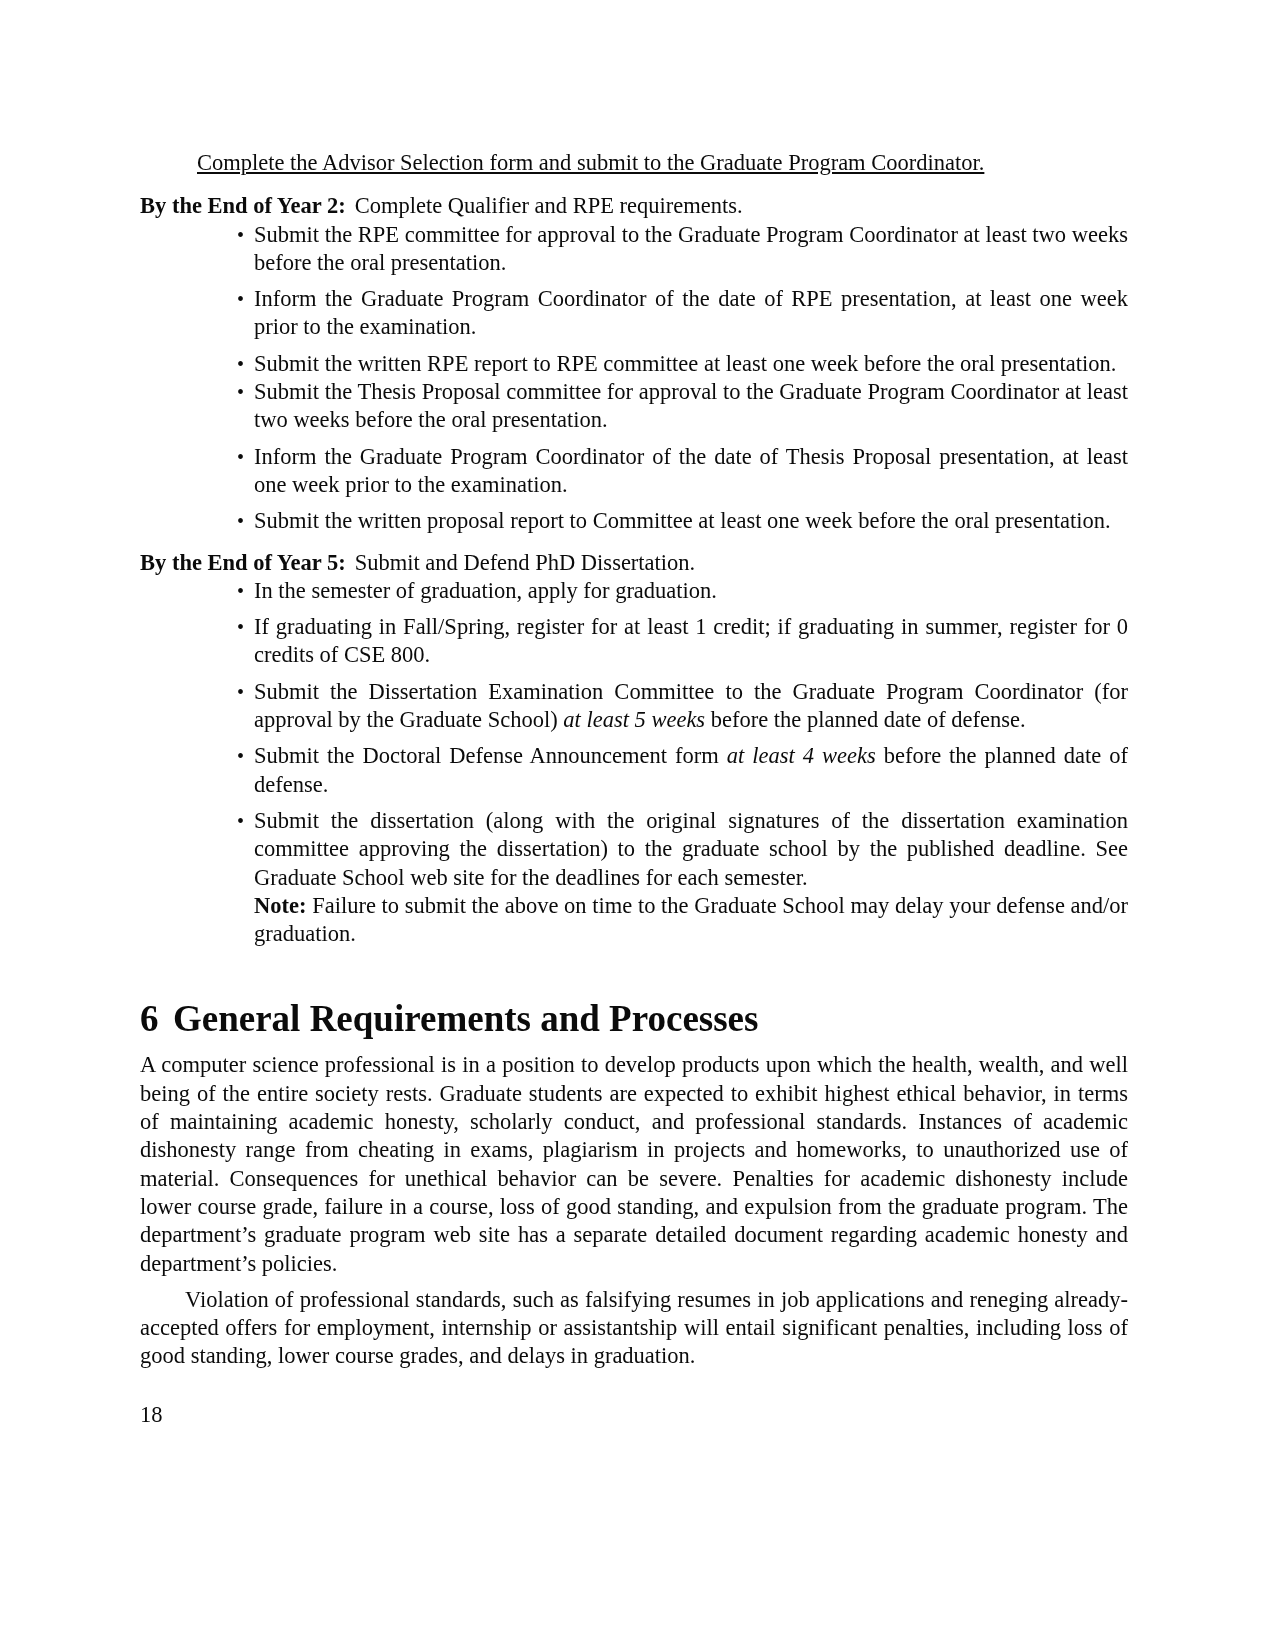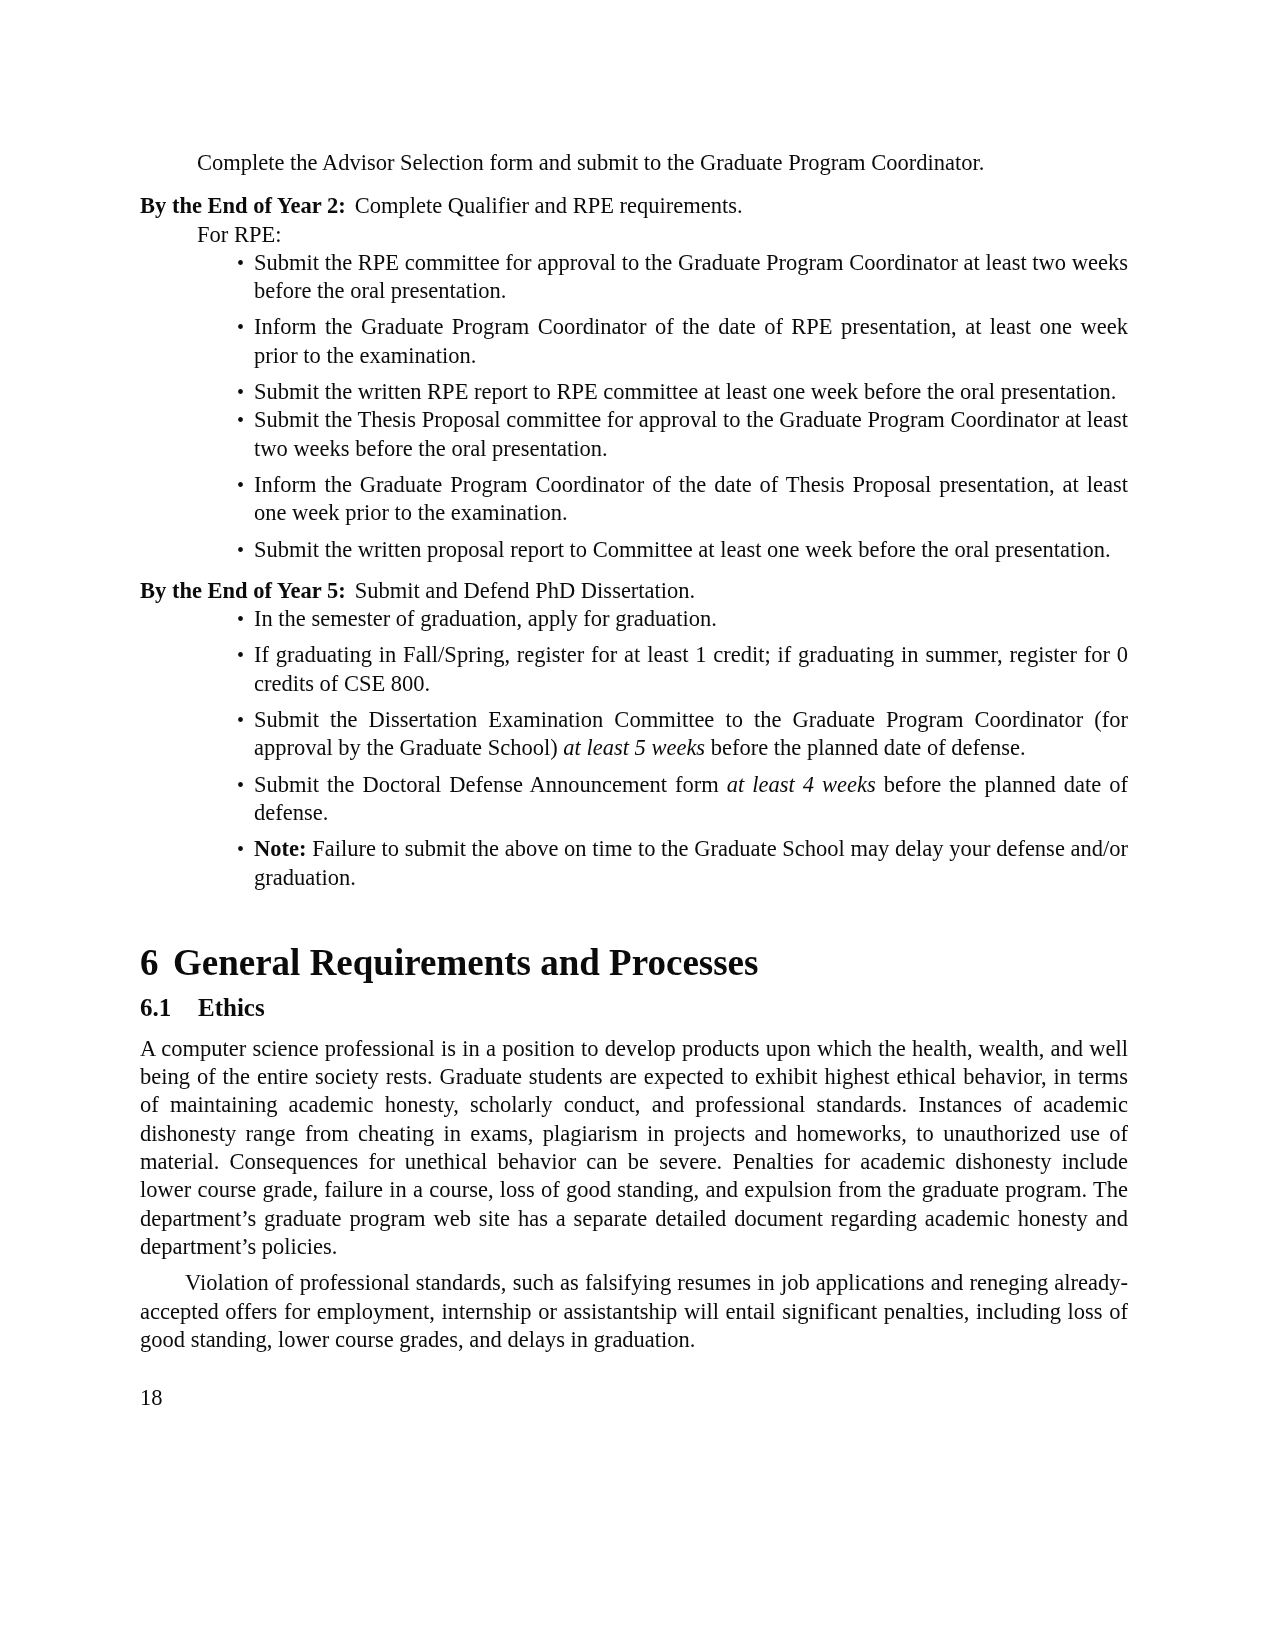--- a/index.html
+++ b/index.html
@@ -16,21 +16,21 @@
     font-family: "Liberation Serif", "DejaVu Serif", serif;
     font-size: 22.5px;
     line-height: 28.3px;
     overflow: hidden;
   }
   .content {
     padding: 149px 147px 0 140px; 
   }
   p { margin: 0; }
   .just { text-align: justify; }
-  .indent-1 { margin-left: 57px; }          
+  .indent-1 { margin-left: 57px; text-decoration: underline; }          
   .gap-par   { margin-top: 15px; }
   .gap-list  { margin-top: 18px; }
   .gap-head  { margin-top: 13px; }
 
   .ms-label { font-weight: bold; }
   .ms-summary { margin-left: 9px; }
 
   ul.bullets {
     list-style: none;
     margin: 0;
@@ -73,47 +73,45 @@
 </style>
 </head>
 <body>
 
 <div class="sheet">
   <div class="content">
 
     <p class="just indent-1"><span>Complete the Advisor Selection form and submit to the Graduate Program Coordinator.</span></p>
 
     <p class="just gap-par"><span class="ms-label">By the End of Year 2:</span><span class="ms-summary">Complete Qualifier and RPE requirements.</span></p>
-    <p class="just indent-1"><span>For RPE:</span></p>
     <ul class="bullets gap-list">
       <li><span class="marker">•</span><span>Submit the RPE committee for approval to the Graduate Program Coordinator at least two weeks before the oral presentation.</span></li>
       <li><span class="marker">•</span><span>Inform the Graduate Program Coordinator of the date of RPE presentation, at least one week prior to the examination.</span></li>
       <li><span class="marker">•</span><span>Submit the written RPE report to RPE committee at least one week before the oral presentation.</span></li>
     </ul>
 
     <ul class="bullets gap-list">
       <li><span class="marker">•</span><span>Submit the Thesis Proposal committee for approval to the Graduate Program Coordinator at least two weeks before the oral presentation.</span></li>
       <li><span class="marker">•</span><span>Inform the Graduate Program Coordinator of the date of Thesis Proposal presentation, at least one week prior to the examination.</span></li>
       <li><span class="marker">•</span><span>Submit the written proposal report to Committee at least one week before the oral presentation.</span></li>
     </ul>
 
     <p class="just gap-head"><span class="ms-label">By the End of Year 5:</span><span class="ms-summary">Submit and Defend PhD Dissertation.</span></p>
     <ul class="bullets gap-list">
       <li><span class="marker">•</span><span>In the semester of graduation, apply for graduation.</span></li>
       <li><span class="marker">•</span><span>If graduating in Fall/Spring, register for at least 1 credit; if graduating in summer, register for 0 credits of CSE 800.</span></li>
       <li><span class="marker">•</span><span>Submit the Dissertation Examination Committee to the Graduate Program Coordinator (for approval by the Graduate School) </span><em>at least 5 weeks</em><span> before the planned date of defense.</span></li>
       <li><span class="marker">•</span><span>Submit the Doctoral Defense Announcement form </span><em>at least 4 weeks</em><span> before the planned date of defense.</span></li>
-      <li><span class="marker">•</span>
+      <li><span class="marker">•</span><span>Submit the dissertation (along with the original signatures of the dissertation examination committee approving the dissertation) to the graduate school by the published deadline. See Graduate School web site for the deadlines for each semester.</span>
         <p class="note-par"><span class="note-label">Note:</span><span> Failure to submit the above on time to the Graduate School may delay your defense and/or graduation.</span></p>
       </li>
     </ul>
 
     <h1 class="section-h"><span class="sec-num">6</span><span>General Requirements and Processes</span></h1>
 
-    <h2 class="subsection-h"><span class="subsec-num">6.1</span><span>Ethics</span></h2>
 
     <p class="just body-par"><span>A computer science professional is in a position to develop products upon which the health, wealth, and well being of the entire society rests. Graduate students are expected to exhibit highest ethical behavior, in terms of maintaining academic honesty, scholarly conduct, and professional standards. Instances of academic dishonesty range from cheating in exams, plagiarism in projects and homeworks, to unauthorized use of material. Consequences for unethical behavior can be severe. Penalties for academic dishonesty include lower course grade, failure in a course, loss of good standing, and expulsion from the graduate program. The department’s graduate program web site has a separate detailed document regarding academic honesty and department’s policies.</span></p>
     <p class="just body-par follow"><span>Violation of professional standards, such as falsifying resumes in job applications and reneging already-accepted offers for employment, internship or assistantship  will entail significant penalties, including loss of good standing, lower course grades, and delays in graduation.</span></p>
 
     <p class="pagenum"><span>18</span></p>
 
   </div>
 </div>
 
 </body></html>

